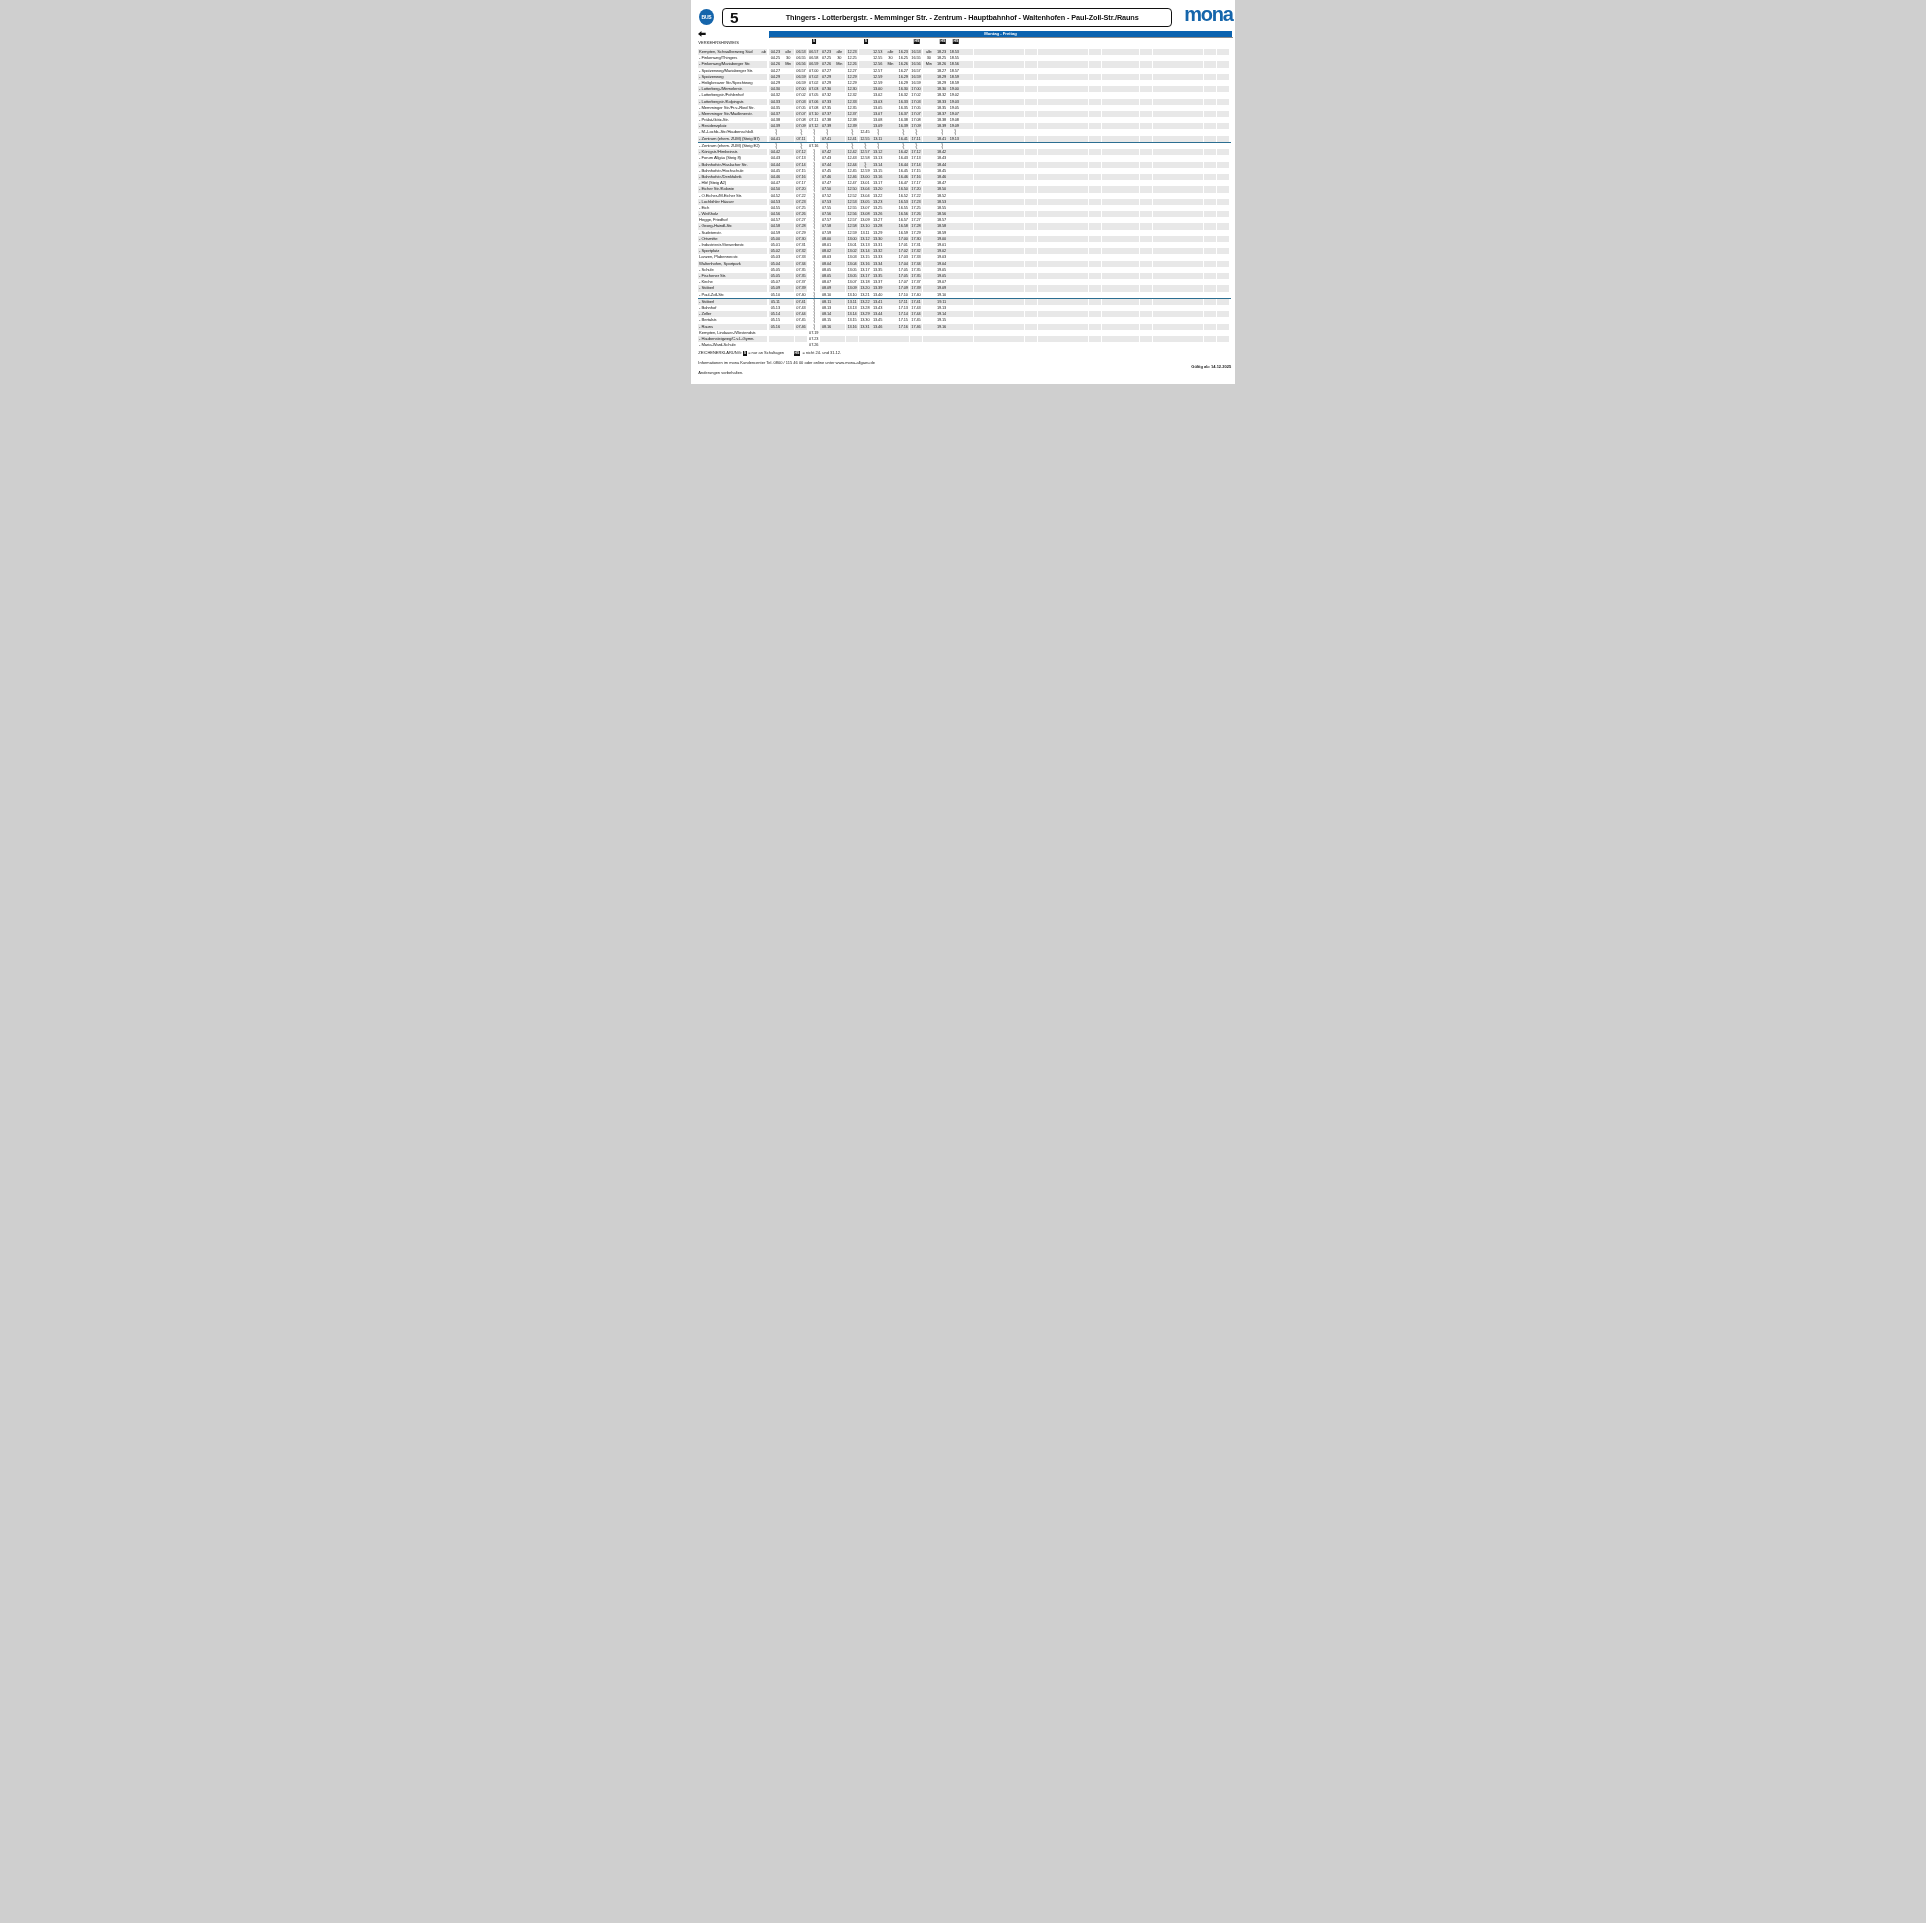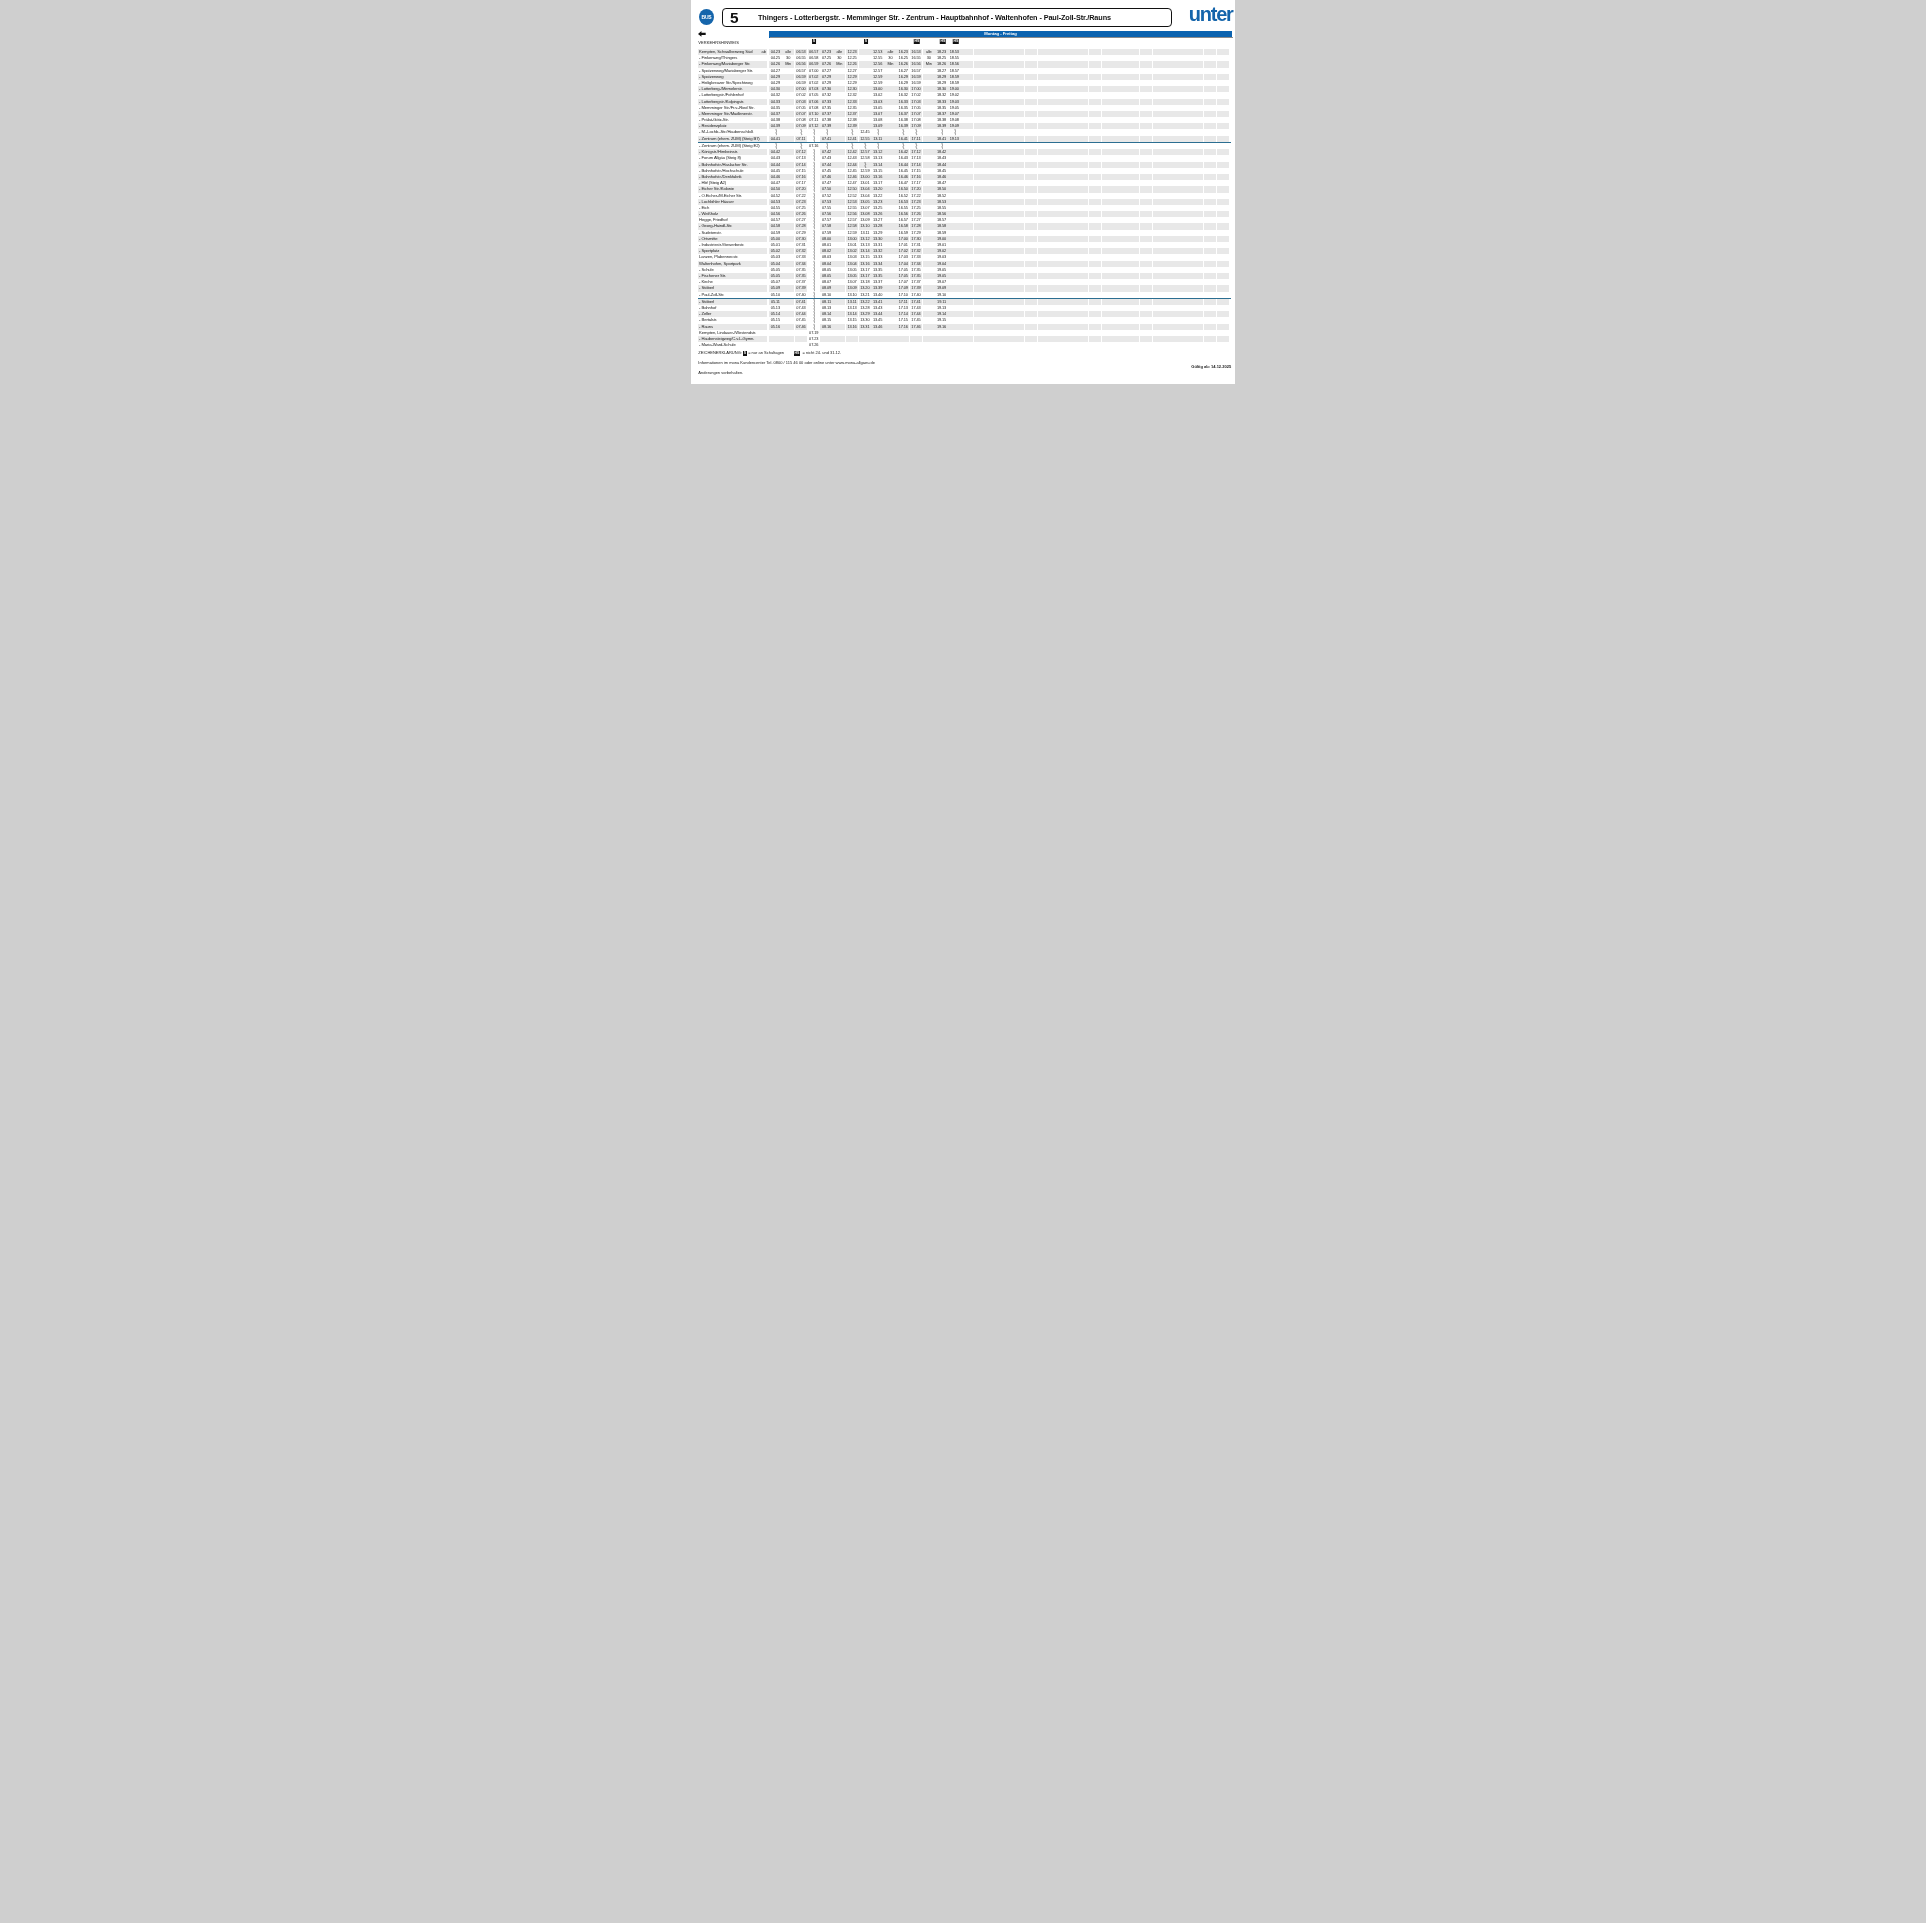--- a/index.html
+++ b/index.html
@@ -5,21 +5,21 @@
   html,body{margin:0;padding:0;background:#cfcfcf;}
   .page{position:relative;width:544px;height:384px;background:#ffffff;margin:0 auto;
         font-family:"Liberation Sans",sans-serif;color:#1a1a1a;overflow:hidden;}
   
   .bus-circle{position:absolute;left:8px;top:9.2px;width:15px;height:16px;border-radius:50%;
         background:#1565ab;display:flex;align-items:center;justify-content:center;}
   .bus-circle span{color:#fff;font-weight:bold;font-size:5px;letter-spacing:-0.2px;}
   .header-box{position:absolute;left:31px;top:8px;width:450px;height:19px;border:1px solid #111;
         border-radius:3.9px;box-sizing:border-box;}
   .line-number{position:absolute;left:7px;top:0;height:17px;line-height:17px;font-size:15.4px;font-weight:bold;color:#111;}
-  .route-title{position:absolute;left:35px;right:4.6px;top:0;height:17px;line-height:17px;
+  .route-title{position:absolute;left:35px;right:4.6px;top:0;height:17px;line-height:17px;text-align:center;
         font-size:7.3px;font-weight:bold;letter-spacing:-0.1px;color:#111;white-space:nowrap;overflow:hidden;}
   .mona-logo{position:absolute;right:2.3px;top:3.9px;font-size:20px;font-weight:bold;color:#1565ab;
         letter-spacing:-1.2px;line-height:21.6px;}
   
   .back-arrow{position:absolute;left:7.3px;top:31px;width:7.7px;height:5.8px;}
   .day-band{position:absolute;left:78px;top:31px;width:463px;height:6.5px;background:#0b63b0;}
   .day-band span{display:block;text-align:center;color:#fff;font-weight:bold;font-size:4.2px;line-height:6.5px;}
   .day-band-shadow{position:absolute;left:79px;top:37px;width:463px;height:1px;background:#8a8a8a;}
   
   .hint-label{position:absolute;left:7.3px;top:40px;font-size:4px;letter-spacing:0.1px;color:#111;}
@@ -52,21 +52,21 @@
 
 <div class="page">
 
   <div class="bus-circle">
     <span>BUS</span>
   </div>
   <div class="header-box">
     <div class="line-number">5</div>
     <div class="route-title">Thingers - Lotterbergstr. - Memminger Str. - Zentrum - Hauptbahnhof - Waltenhofen - Paul-Zoll-Str./Rauns</div>
   </div>
-  <div class="mona-logo">unter</div>
+  <div class="mona-logo">mona</div>
 
   <svg class="back-arrow" viewBox="0 0 20 15">
     <polygon points="0,7.5 9,0 9,4.5 20,4.5 20,10.5 9,10.5 9,15" fill="#111"></polygon>
   </svg>
   <div class="day-band">
     <span>Montag - Freitag</span>
   </div>
   <div class="day-band-shadow"></div>
 
   <div class="hint-label">VERKEHRSHINWEIS</div>

